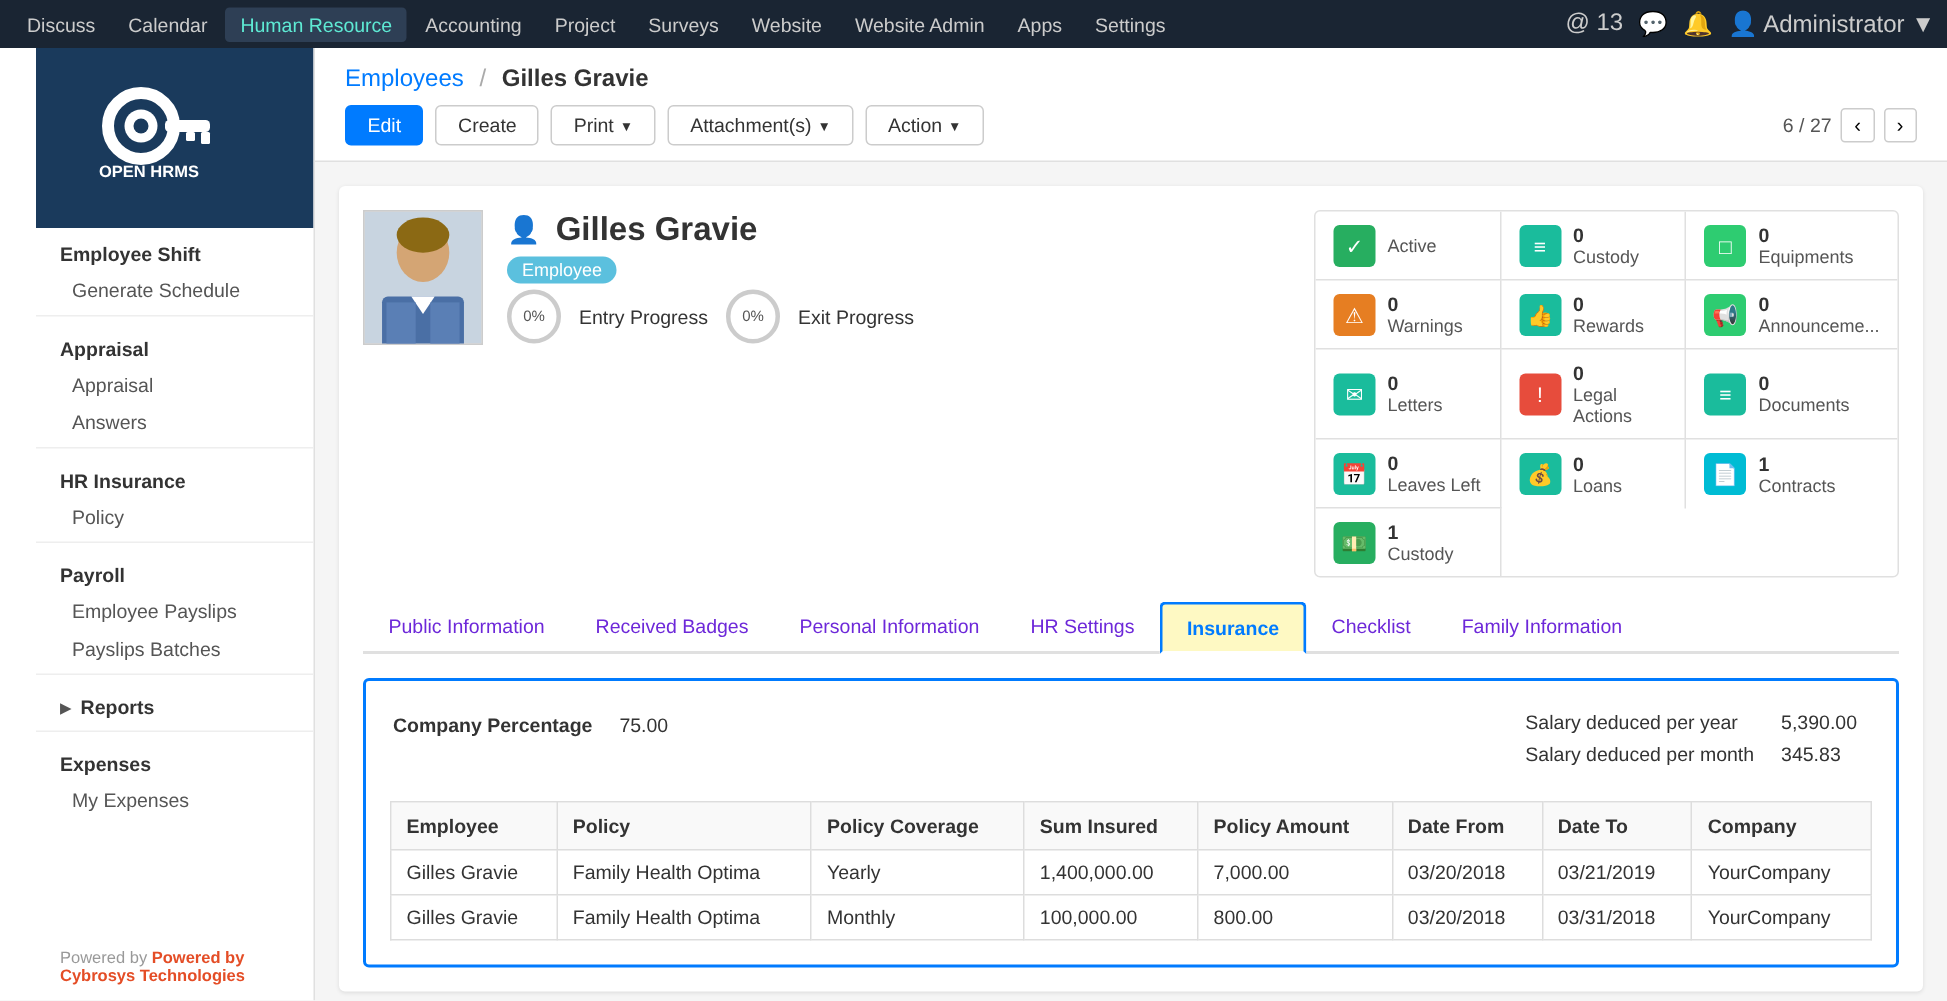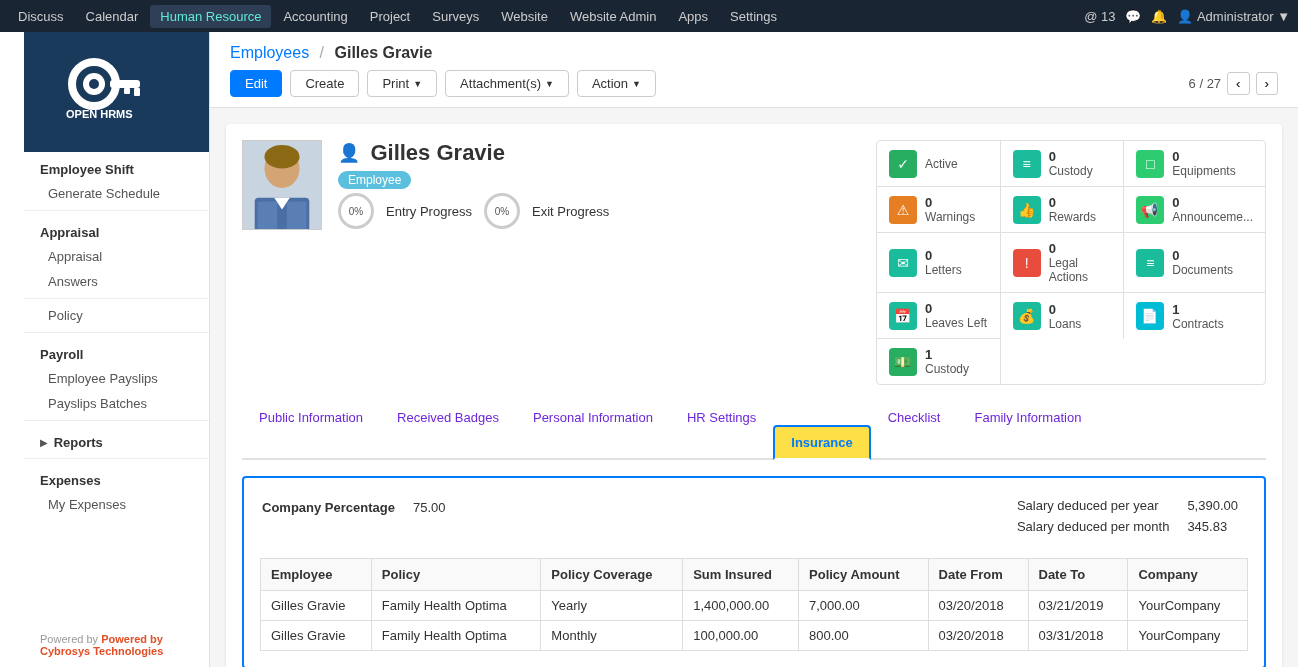--- a/index.html
+++ b/index.html
@@ -22,21 +22,21 @@
       border-radius: 3px;
       white-space: nowrap;
     }
     .top-nav-item.active { background: #2e3f55; color: #5eead4; }
     .top-nav-right {
       margin-left: auto;
       display: flex;
       align-items: center;
       gap: 10px;
       color: #ccc;
-      font-size: 13px;
+      font-size: 16px;
     }
     .top-nav-right span { cursor: pointer; }
 
     
     .main-layout {
       display: flex;
       height: calc(667px - 32px);
     }
 
     
@@ -256,23 +256,22 @@
       color: #6d28d9;
       font-size: 13px;
       border: 1px solid transparent;
       border-radius: 4px 4px 0 0;
     }
     .tab.active {
       color: #007bff;
       border: 2px solid #007bff;
       border-bottom: 2px solid #fff;
       margin-bottom: -2px;
-      background: #fde047;
+      background: #fef9c3;
       font-weight: bold;
-      margin-top: 24px;
     }
 
     
     .insurance-section {
       border: 2px solid #007bff;
       border-radius: 4px;
       padding: 16px;
     }
     .insurance-summary {
       display: flex;
@@ -348,20 +347,21 @@
       <div class="sidebar-item">Generate Schedule</div>
     </div>
     <div class="sidebar-divider"></div>
     <div>
       <div class="sidebar-section-title">Appraisal</div>
       <div class="sidebar-item">Appraisal</div>
       <div class="sidebar-item">Answers</div>
     </div>
     <div class="sidebar-divider"></div>
     <div>
+      <div class="sidebar-section-title">HR Insurance</div>
       <div class="sidebar-item">Policy</div>
     </div>
     <div class="sidebar-divider"></div>
     <div>
       <div class="sidebar-section-title">Payroll</div>
       <div class="sidebar-item">Employee Payslips</div>
       <div class="sidebar-item">Payslips Batches</div>
     </div>
     <div class="sidebar-divider"></div>
     <div class="sidebar-section-collapsible">

